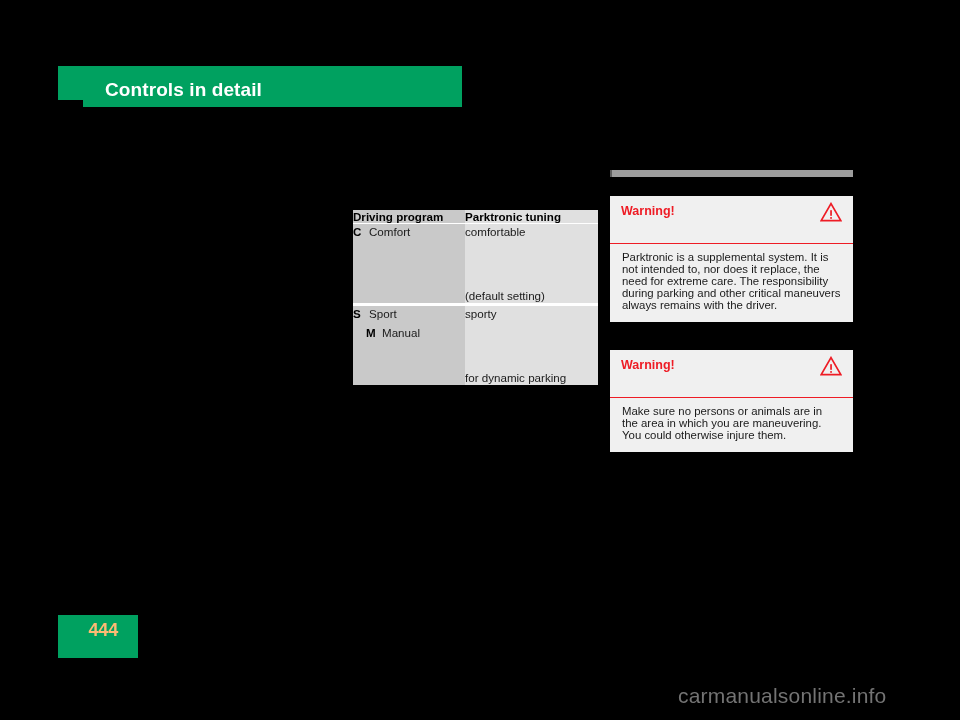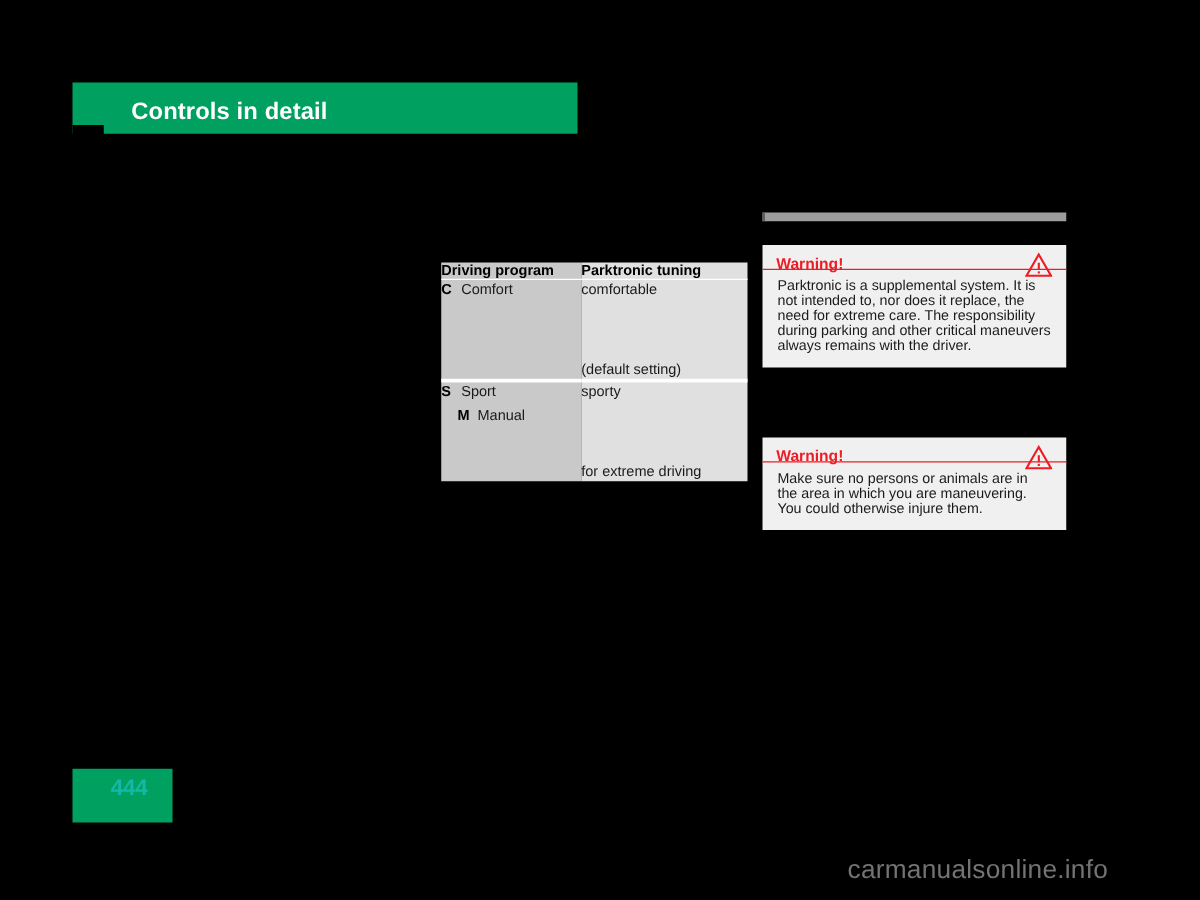--- a/index.html
+++ b/index.html
@@ -62,21 +62,21 @@
   .page-number {
     position: absolute;
     left: 58px;
     top: 620px;
     width: 69px;
     text-align: right;
     padding-right: 9px;
     box-sizing: border-box;
     font-size: 18px;
     font-weight: bold;
-    color: #14b8a6;
+    color: #fdba74;
     letter-spacing: -0.2px;
   }
 
   
   .spec-table {
     position: absolute;
     left: 353px;
     top: 210px;
     width: 245px;
     border-collapse: collapse;
@@ -155,21 +155,21 @@
     left: 610px;
     width: 243px;
     background: #f0f0f0;
     box-sizing: border-box;
   }
   #warning-box-1 { top: 196px; }
   #warning-box-2 { top: 350px; }
 
   .warning-head {
     position: relative;
-    height: 20px;
+    height: 48px;
     border-bottom: 1.8px solid #ee1c25;
     box-sizing: border-box;
   }
   .warning-title {
     position: absolute;
     left: 11px;
     top: 8px;
     font-size: 12.5px;
     font-weight: bold;
     color: #ee1c25;
@@ -229,21 +229,21 @@
           <span class="val-line2">(default setting)</span>
         </td>
       </tr>
       <tr>
         <td class="cell-key rowgap">
           <span><span class="key-letter">S</span><span>Sport</span></span>
           <span class="key-sub"><span class="key-letter">M</span><span>Manual</span></span>
         </td>
         <td class="cell-value rowgap">
           <span>sporty</span>
-          <span class="val-line2">for extreme driving</span>
+          <span class="val-line2">for dynamic parking</span>
         </td>
       </tr>
     </tbody>
   </table>
 
   <div class="gray-rule"></div>
   <div class="gray-rule-tick"></div>
 
   <div class="warning-box" id="warning-box-1">
     <div class="warning-head">

